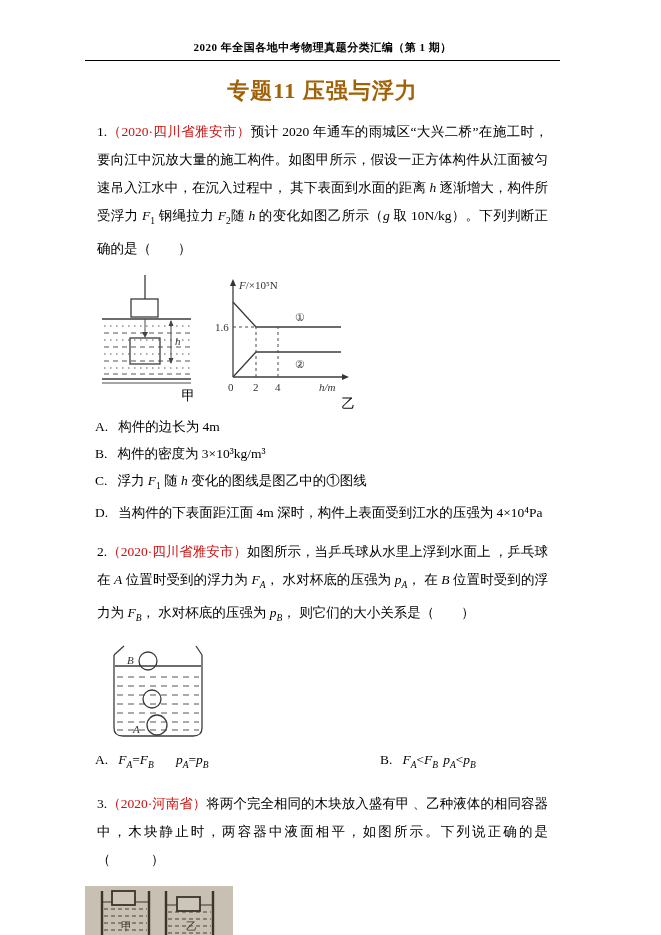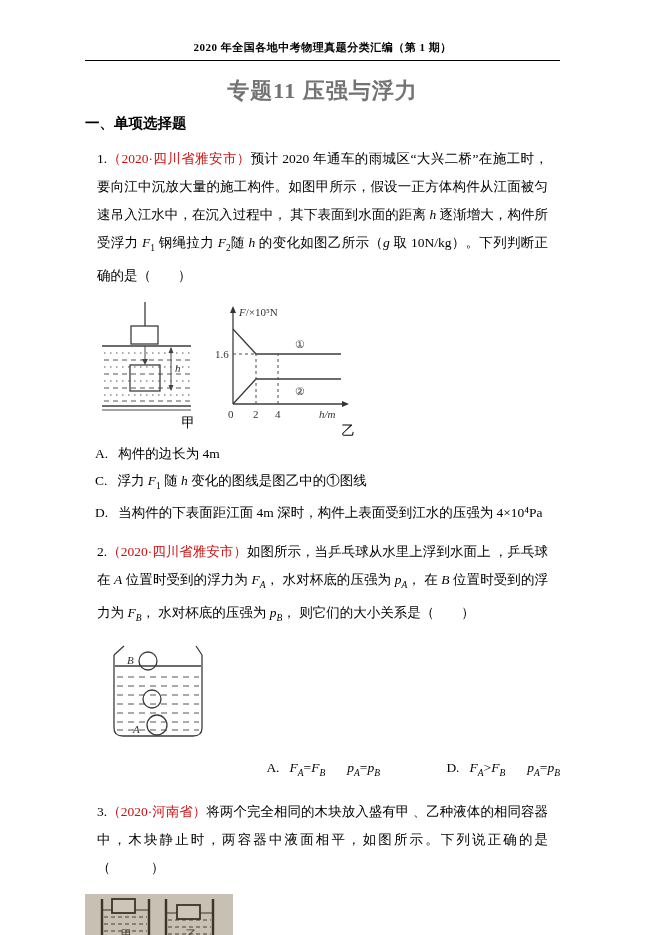--- a/index.html
+++ b/index.html
@@ -17,21 +17,21 @@
     padding-top:40px;
     text-align:center;
     font-size:11px;
     font-weight:bold;
     letter-spacing:0.5px;
   }
   .header-rule { border:none; border-top:1.6px solid #000; margin:5px 0 0 0; }
 
   .doc-title {
     text-align:center;
-    color:#737373;
+    color:#a16207;
     font-size:22px;
     font-weight:bold;
     margin:15px 0 6px 0;
     letter-spacing:1px;
   }
   .section-heading { font-size:14.5px; font-weight:bold; margin:8px 0 2px 0; }
 
   .q-text {
     font-size:13.5px;
     line-height:28px;
@@ -48,22 +48,21 @@
   .fig-caption { font-size:13.5px; margin-top:0px; text-align:center; }
 
   .opts { padding-left:10px; margin-top:0; }
   .opt { font-size:13.5px; line-height:27px; }
   .opt-label { display:inline-block; margin-right:10px; }
 
   .opt2-grid {
     display:grid;
     grid-template-columns:285px auto;
     padding-left:10px;
-    margin-top:10px;
-    text-align:right;
+    margin-top:2px;
   }
   .opt2 { font-size:13.5px; line-height:28px; }
   .fgap { display:inline-block; width:22px; }
   .fgap-narrow { display:inline-block; width:5px; }
 
   .fig2-wrap { margin:3px 0 2px 15px; }
   .fig3-wrap { margin:5px 0 0 0; }
 
   svg { display:block; }
   .ln { stroke:#3c3c3c; stroke-width:1.3; fill:none; }
@@ -75,21 +74,20 @@
 <body>
 
 <div class="page">
   <div class="content">
 
     <div class="header-line">2020 年全国各地中考物理真题分类汇编（第 1 期）</div>
     <hr class="header-rule">
 
     <h1 class="doc-title">专题11 压强与浮力</h1>
 
-    <div class="section-heading">一、单项选择题</div>
 
     <p class="q-text"><span>1.</span><span class="red">（2020·四川省雅安市）</span><span>预计 2020 年通车的雨城区“大兴二桥”在施工时，要向江中沉放大量的施工构件。如图甲所示，假设一正方体构件从江面被匀速吊入江水中，在沉入过程中， 其下表面到水面的距离 </span><i class="var">h</i><span> 逐渐增大，构件所受浮力 </span><i class="var">F</i><sub>1</sub><span> 钢绳拉力 </span><i class="var">F</i><sub>2</sub><span>随 </span><i class="var">h</i><span> 的变化如图乙所示（</span><i class="var">g</i><span> 取 10N/kg）。下列判断正确的是（　　）</span></p>
 
     <div class="fig1-row">
 
       <div class="fig-block">
         <svg width="100" height="112" viewBox="0 0 100 112">
 
           <line class="ln" x1="50" y1="0" x2="50" y2="24"></line>
           <rect x="36" y="24" width="27" height="18" fill="#fff" class="ln"></rect>
@@ -148,20 +146,21 @@
           <text x="38" y="116" class="gtext">2</text>
           <text x="60" y="116" class="gtext">4</text>
           <text x="104" y="116" class="gtext" font-style="italic">h/m</text>
         </svg>
         <div class="fig-caption">乙</div>
       </div>
     </div>
 
     <div class="opts">
       <div class="opt"><span class="opt-label">A.</span><span>构件的边长为 4m</span></div>
+      <div class="opt"><span class="opt-label">B.</span><span>构件的密度为 3×10³kg/m³</span></div>
       <div class="opt"><span class="opt-label">C.</span><span>浮力 </span><i class="var">F</i><sub>1</sub><span> 随 </span><i class="var">h</i><span> 变化的图线是图乙中的①图线</span></div>
       <div class="opt"><span class="opt-label">D.</span><span>当构件的下表面距江面 4m 深时，构件上表面受到江水的压强为 4×10⁴Pa</span></div>
     </div>
 
     <p class="q-text"><span>2.</span><span class="red">（2020·四川省雅安市）</span><span>如图所示，当乒乓球从水里上浮到水面上 ，乒乓球在 </span><i class="var">A</i><span> 位置时受到的浮力为 </span><i class="var">F</i><sub><i>A</i></sub><span>， 水对杯底的压强为 </span><i class="var">p</i><sub><i>A</i></sub><span>， 在 </span><i class="var">B</i><span> 位置时受到的浮力为 </span><i class="var">F</i><sub><i>B</i></sub><span>， 水对杯底的压强为 </span><i class="var">p</i><sub><i>B</i></sub><span>， 则它们的大小关系是（　　）</span></p>
 
     <div class="fig2-wrap">
       <svg width="112" height="100" viewBox="0 0 112 100">
 
         <line class="ln" x1="24" y1="2" x2="14" y2="11"></line>
@@ -185,21 +184,21 @@
         <circle cx="52" cy="55" r="9" fill="#fff" class="ln"></circle>
         <circle cx="57" cy="81" r="10" fill="#fff" class="ln"></circle>
 
         <text x="27" y="20" class="gtext" font-size="13" font-style="italic">B</text>
         <text x="33" y="89" class="gtext" font-size="13" font-style="italic">A</text>
       </svg>
     </div>
 
     <div class="opt2-grid">
       <div class="opt2"><span class="opt-label">A.</span><i class="var">F</i><sub><i>A</i></sub><span>=</span><i class="var">F</i><sub><i>B</i></sub><span class="fgap"></span><i class="var">p</i><sub><i>A</i></sub><span>=</span><i class="var">p</i><sub><i>B</i></sub></div>
-      <div class="opt2"><span class="opt-label">D.</span><i class="var">F</i><sub><i>A</i></sub><span>&gt;</span><i class="var">F</i><sub><i>B</i></sub><span class="fgap"></span><i class="var">p</i><sub><i>A</i></sub><span>=</span><i class="var">p</i><sub><i>B</i></sub></div>
+      <div class="opt2"><span class="opt-label">B.</span><i class="var">F</i><sub><i>A</i></sub><span>&lt;</span><i class="var">F</i><sub><i>B</i></sub><span class="fgap-narrow"></span><i class="var">p</i><sub><i>A</i></sub><span>&lt;</span><i class="var">p</i><sub><i>B</i></sub></div>
     </div>
 
     <p class="q-text"><span>3.</span><span class="red">（2020·河南省）</span><span>将两个完全相同的木块放入盛有甲 、乙种液体的相同容器中，木块静止时，两容器中液面相平，如图所示。下列说正确的是（　　　）</span></p>
 
     <div class="fig3-wrap">
       <svg width="148" height="74" viewBox="0 0 148 74">
         <rect x="0" y="0" width="148" height="74" fill="#c8c0b2"></rect>
 
         <line x1="3" y1="58" x2="146" y2="58" stroke="#3a352c" stroke-width="2.2"></line>
         <g stroke="#3a352c" stroke-width="1">

